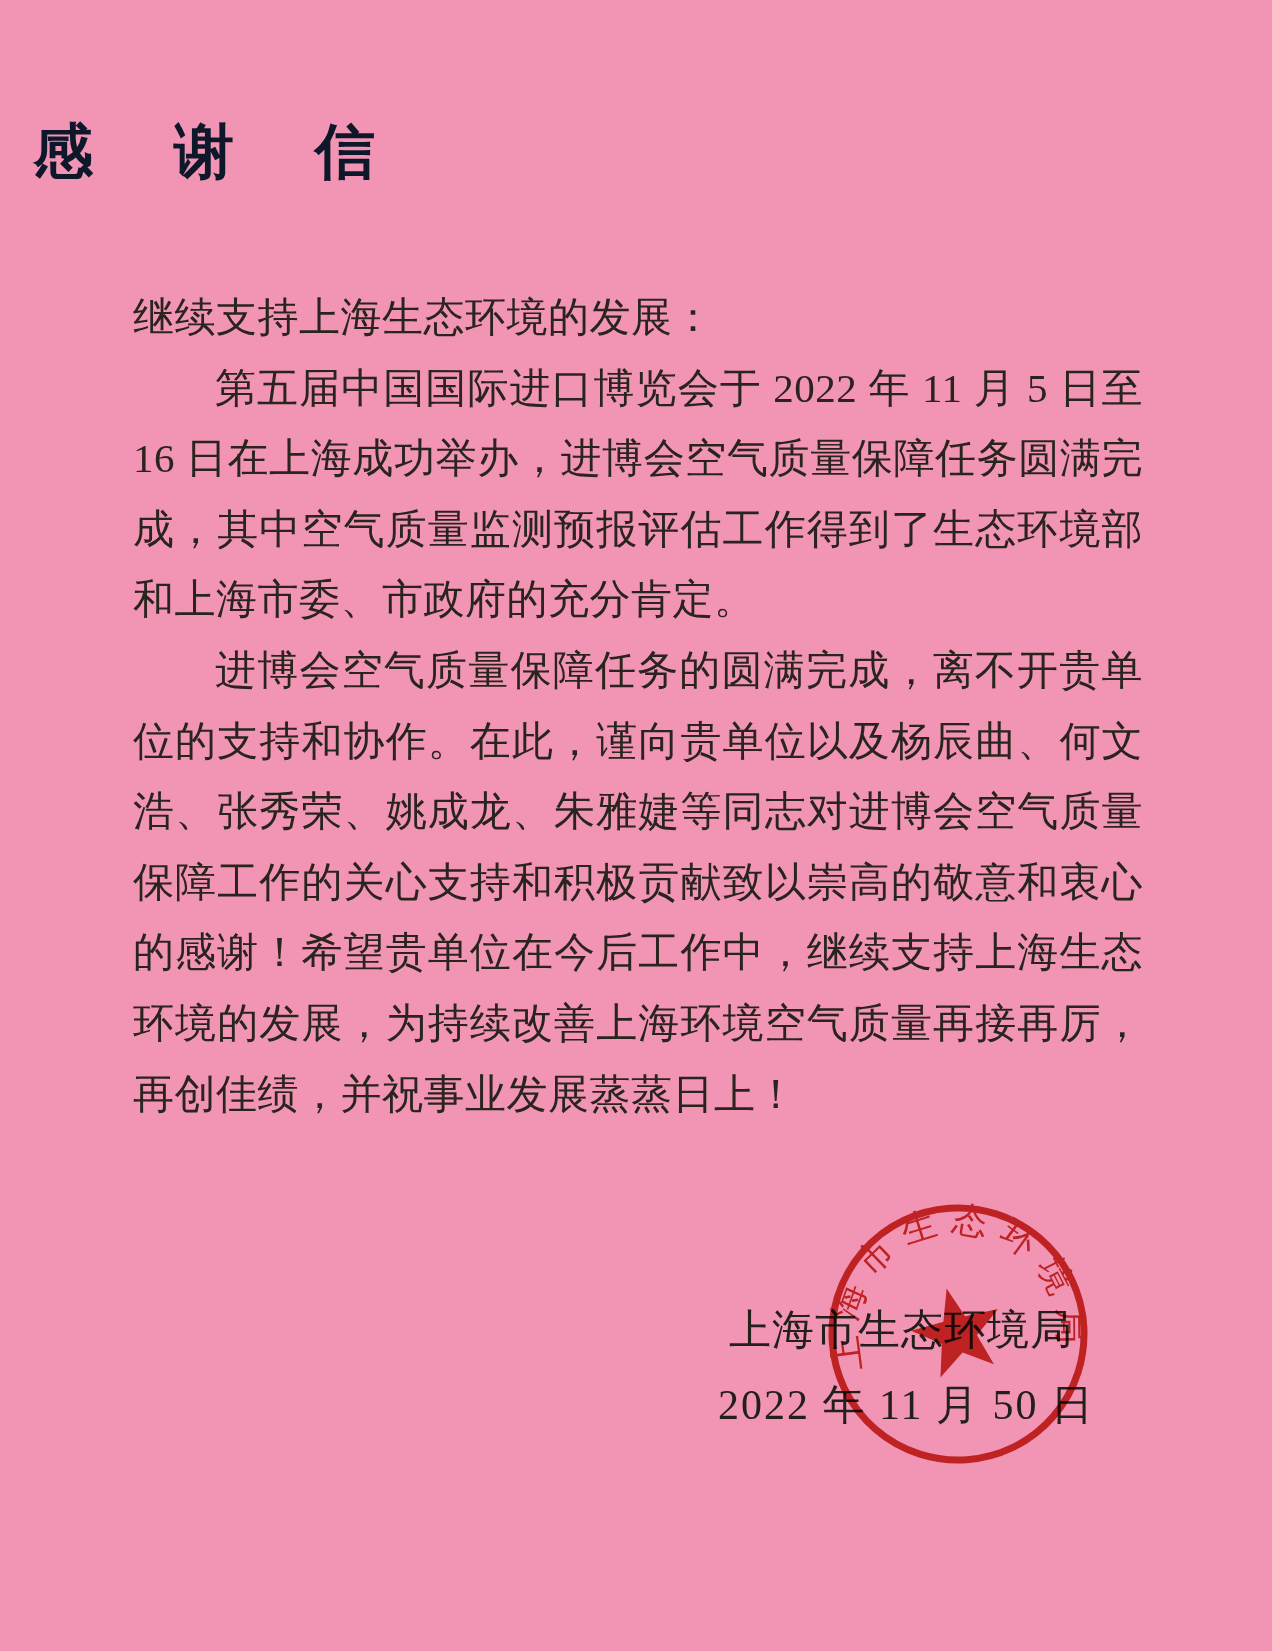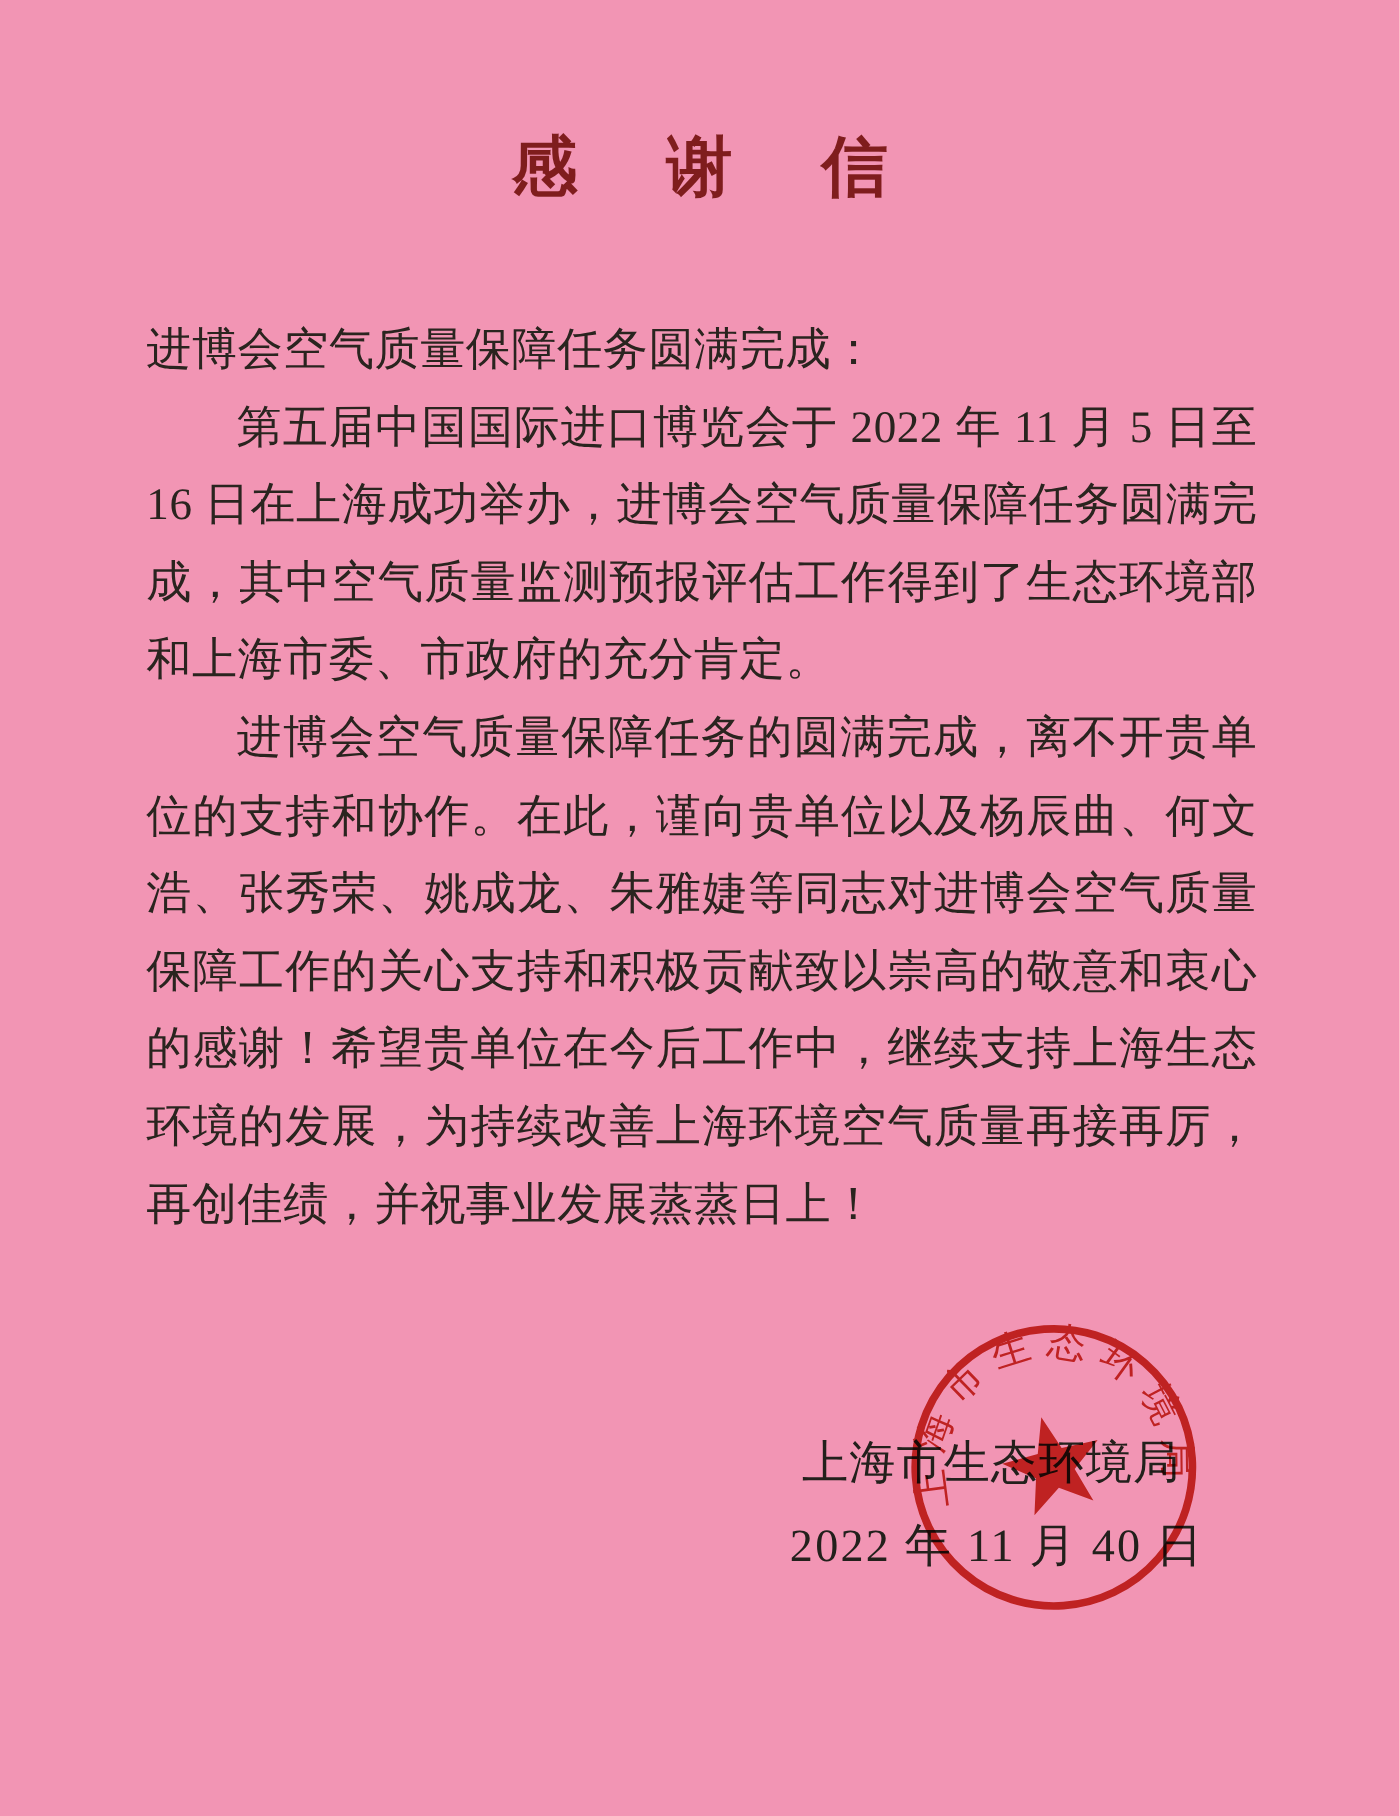--- a/index.html
+++ b/index.html
@@ -20,26 +20,25 @@
     margin: 0 auto;
     background: var(--background);
     color: var(--ink);
     overflow: hidden;
   }
   .title {
     position: absolute;
     top: 112px;
     left: 0;
     width: 100%;
-    text-align: center;
     font-size: 60px;
     font-weight: 700;
     letter-spacing: 0.55em;
     text-indent: 0.55em;
-    color: #7f1d1d;
+    color: #0f172a;
   }
   .body-text {
     position: absolute;
     left: 133px;
     top: 282px;
     width: 1010px;
     font-size: 41px;
     line-height: 70.6px;
     text-align: justify;
     text-justify: inter-ideograph;
@@ -81,28 +80,28 @@
   }
 </style>
 </head>
 <body>
 
 <div class="page">
 
   <h1 class="title">感 谢 信</h1>
 
   <div class="body-text">
-    <p class="salutation">进博会空气质量保障任务圆满完成：</p>
+    <p class="salutation">继续支持上海生态环境的发展：</p>
     <p class="para">第五届中国国际进口博览会于 2022 年 11 月 5 日至 16 日在上海成功举办，进博会空气质量保障任务圆满完成，其中空气质量监测预报评估工作得到了生态环境部和上海市委、市政府的充分肯定。</p>
     <p class="para">进博会空气质量保障任务的圆满完成，离不开贵单位的支持和协作。在此，谨向贵单位以及杨辰曲、何文浩、张秀荣、姚成龙、朱雅婕等同志对进博会空气质量保障工作的关心支持和积极贡献致以崇高的敬意和衷心的感谢！希望贵单位在今后工作中，继续支持上海生态环境的发展，为持续改善上海环境空气质量再接再厉，再创佳绩，并祝事业发展蒸蒸日上！</p>
   </div>
 
   <div class="signature">上海市生态环境局</div>
 
-  <div class="date">2022 年 11 月 40 日</div>
+  <div class="date">2022 年 11 月 50 日</div>
 
   <svg class="seal" viewBox="-136 -136 272 272" xmlns="http://www.w3.org/2000/svg">
     <g transform="rotate(-4)">
       <circle r="126" fill="none" stroke="var(--seal-red)" stroke-width="7"></circle>
       <path id="sealArc" d="M -94 36 A 101 101 0 1 1 94 36" fill="none"></path>
       <text font-size="35" fill="var(--seal-red)" letter-spacing="12" text-anchor="middle" font-family="Liberation Serif, serif">
         <textPath href="#sealArc" startOffset="50%">上海市生态环境局</textPath>
       </text>
       <polygon points="0,-47 11.2,-15.4 44.7,-14.5 18.1,5.9 27.6,38 0,19 -27.6,38 -18.1,5.9 -44.7,-14.5 -11.2,-15.4" fill="var(--seal-red)" transform="rotate(-10)"></polygon>
     </g>

